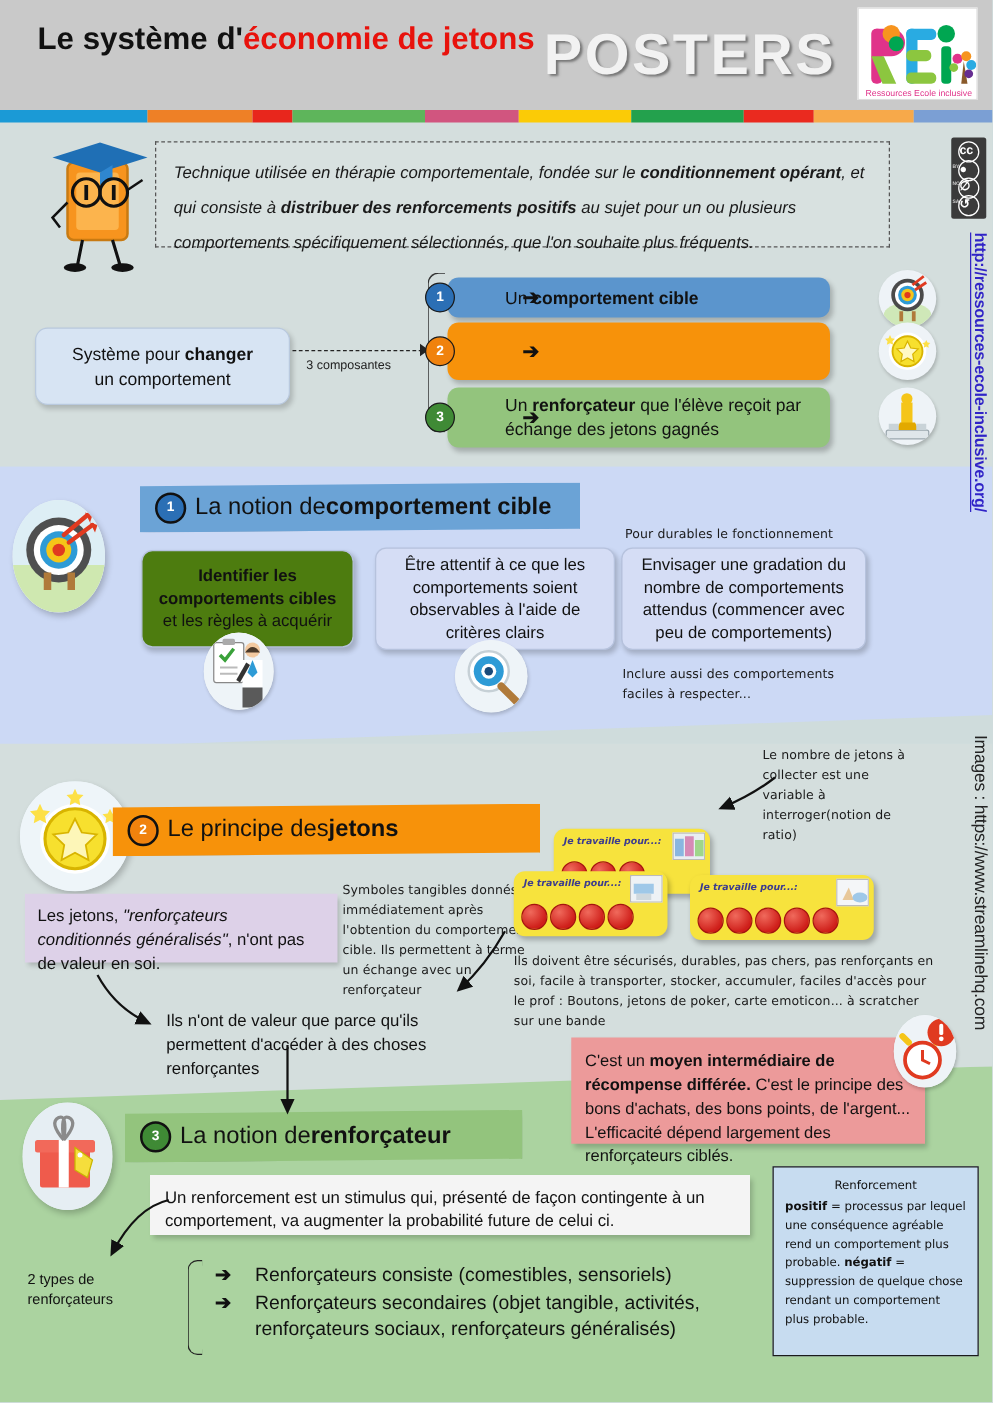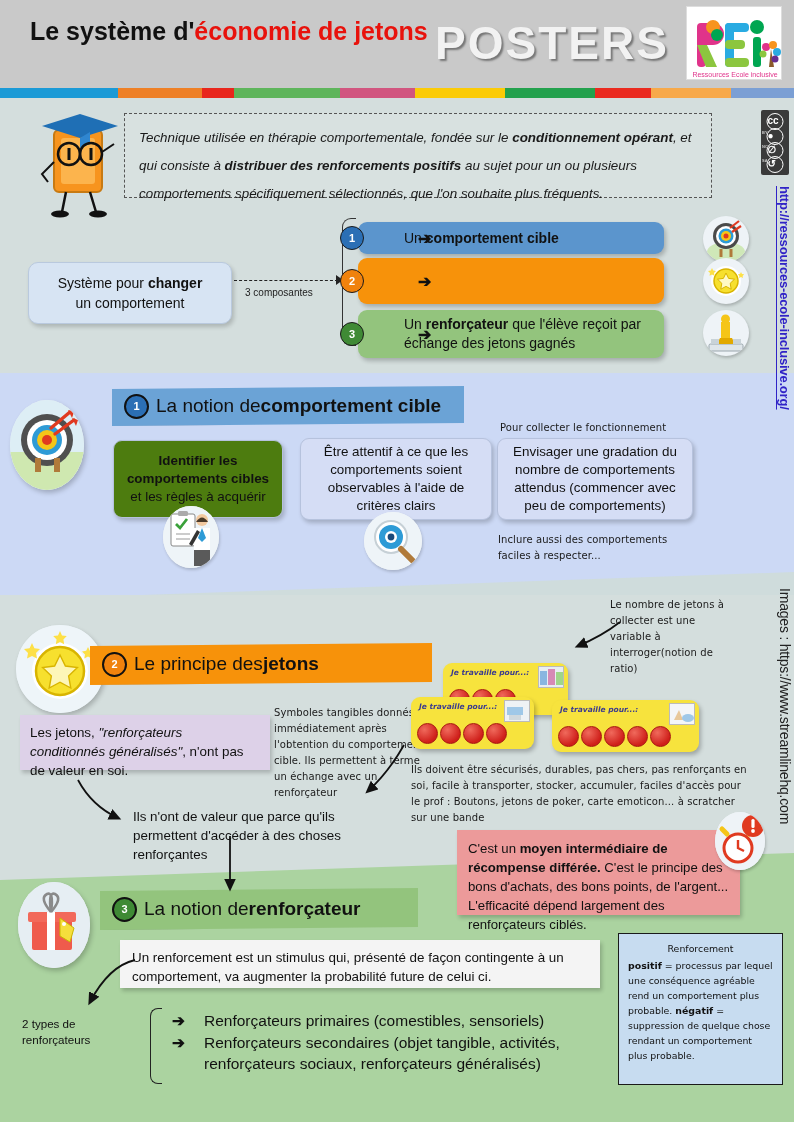--- a/index.html
+++ b/index.html
@@ -409,21 +409,21 @@
     <svg width="58" height="58" viewBox="0 0 58 58">
       <rect width="58" height="58" fill="#eef4f8"></rect>
       <circle cx="27" cy="25" r="16" fill="#fff" stroke="#c6d0d6" stroke-width="2"></circle>
       <circle cx="27" cy="25" r="12" fill="#2e9bd6"></circle>
       <circle cx="27" cy="25" r="6" fill="#fff"></circle>
       <circle cx="27" cy="25" r="3.4" fill="#1a4a7a"></circle>
       <path d="M37 37 l12 12" stroke="#b07a3a" stroke-width="6" stroke-linecap="round"></path>
     </svg>
   </div>
 
-  <div class="hw" style="left:500px; top:420px; width:200px;">Pour collecter le fonctionnement</div>
+  <div class="hw" style="left:500px; top:420px; width:200px;">Pour durables le fonctionnement</div>
   <div class="hw" style="left:498px; top:532px; width:200px;">Inclure aussi des comportements faciles à respecter...</div>
 
   <div class="bigicon bi2">
     <svg width="88" height="88" viewBox="0 0 88 88">
       <rect width="88" height="88" fill="#eef5f9"></rect>
       <circle cx="44" cy="46" r="28" fill="#fff"></circle>
       <circle cx="44" cy="46" r="24" fill="#f7e02e" stroke="#d8b400" stroke-width="2.5"></circle>
       <path d="M44 30 l5.4 11 12 1.6 -8.8 8.4 2.2 12 -10.8 -5.8 -10.8 5.8 2.2 -12 -8.8 -8.4 12 -1.6 Z" fill="#fdf6b8" stroke="#d8b400" stroke-width="1.4"></path>
       <path d="M16 18 l2.4 5.2 5.6 .8 -4 4 1 5.6 -5 -2.6 -5 2.6 1 -5.6 -4 -4 5.6 -.8 Z" fill="#fde047"></path>
       <path d="M44 6 l2 4.4 4.8 .6 -3.4 3.4 .8 4.8 -4.2 -2.2 -4.2 2.2 .8 -4.8 -3.4 -3.4 4.8 -.6 Z" fill="#fde047"></path>
@@ -534,21 +534,21 @@
     <span class="hwtitle">Renforcement</span>
     <b>positif</b><span> = processus par lequel une conséquence agréable rend un comportement plus probable.</span>
     <b>négatif</b><span> = suppression de quelque chose rendant un comportement plus probable.</span>
   </div>
 
   <div class="types-lbl">2 types de renforçateurs</div>
   <div class="brace2"></div>
   <div class="rlist">
     <div class="li">
       <span class="ar">➔</span>
-      <span>Renforçateurs primaires (comestibles, sensoriels)</span>
+      <span>Renforçateurs consiste (comestibles, sensoriels)</span>
     </div>
     <div class="li">
       <span class="ar">➔</span>
       <span>Renforçateurs secondaires (objet tangible, activités, renforçateurs sociaux, renforçateurs généralisés)</span>
     </div>
   </div>
 
   <svg class="overlay">
     <defs>
       <marker id="ah" markerWidth="8" markerHeight="8" refX="5" refY="3.2" orient="auto">

